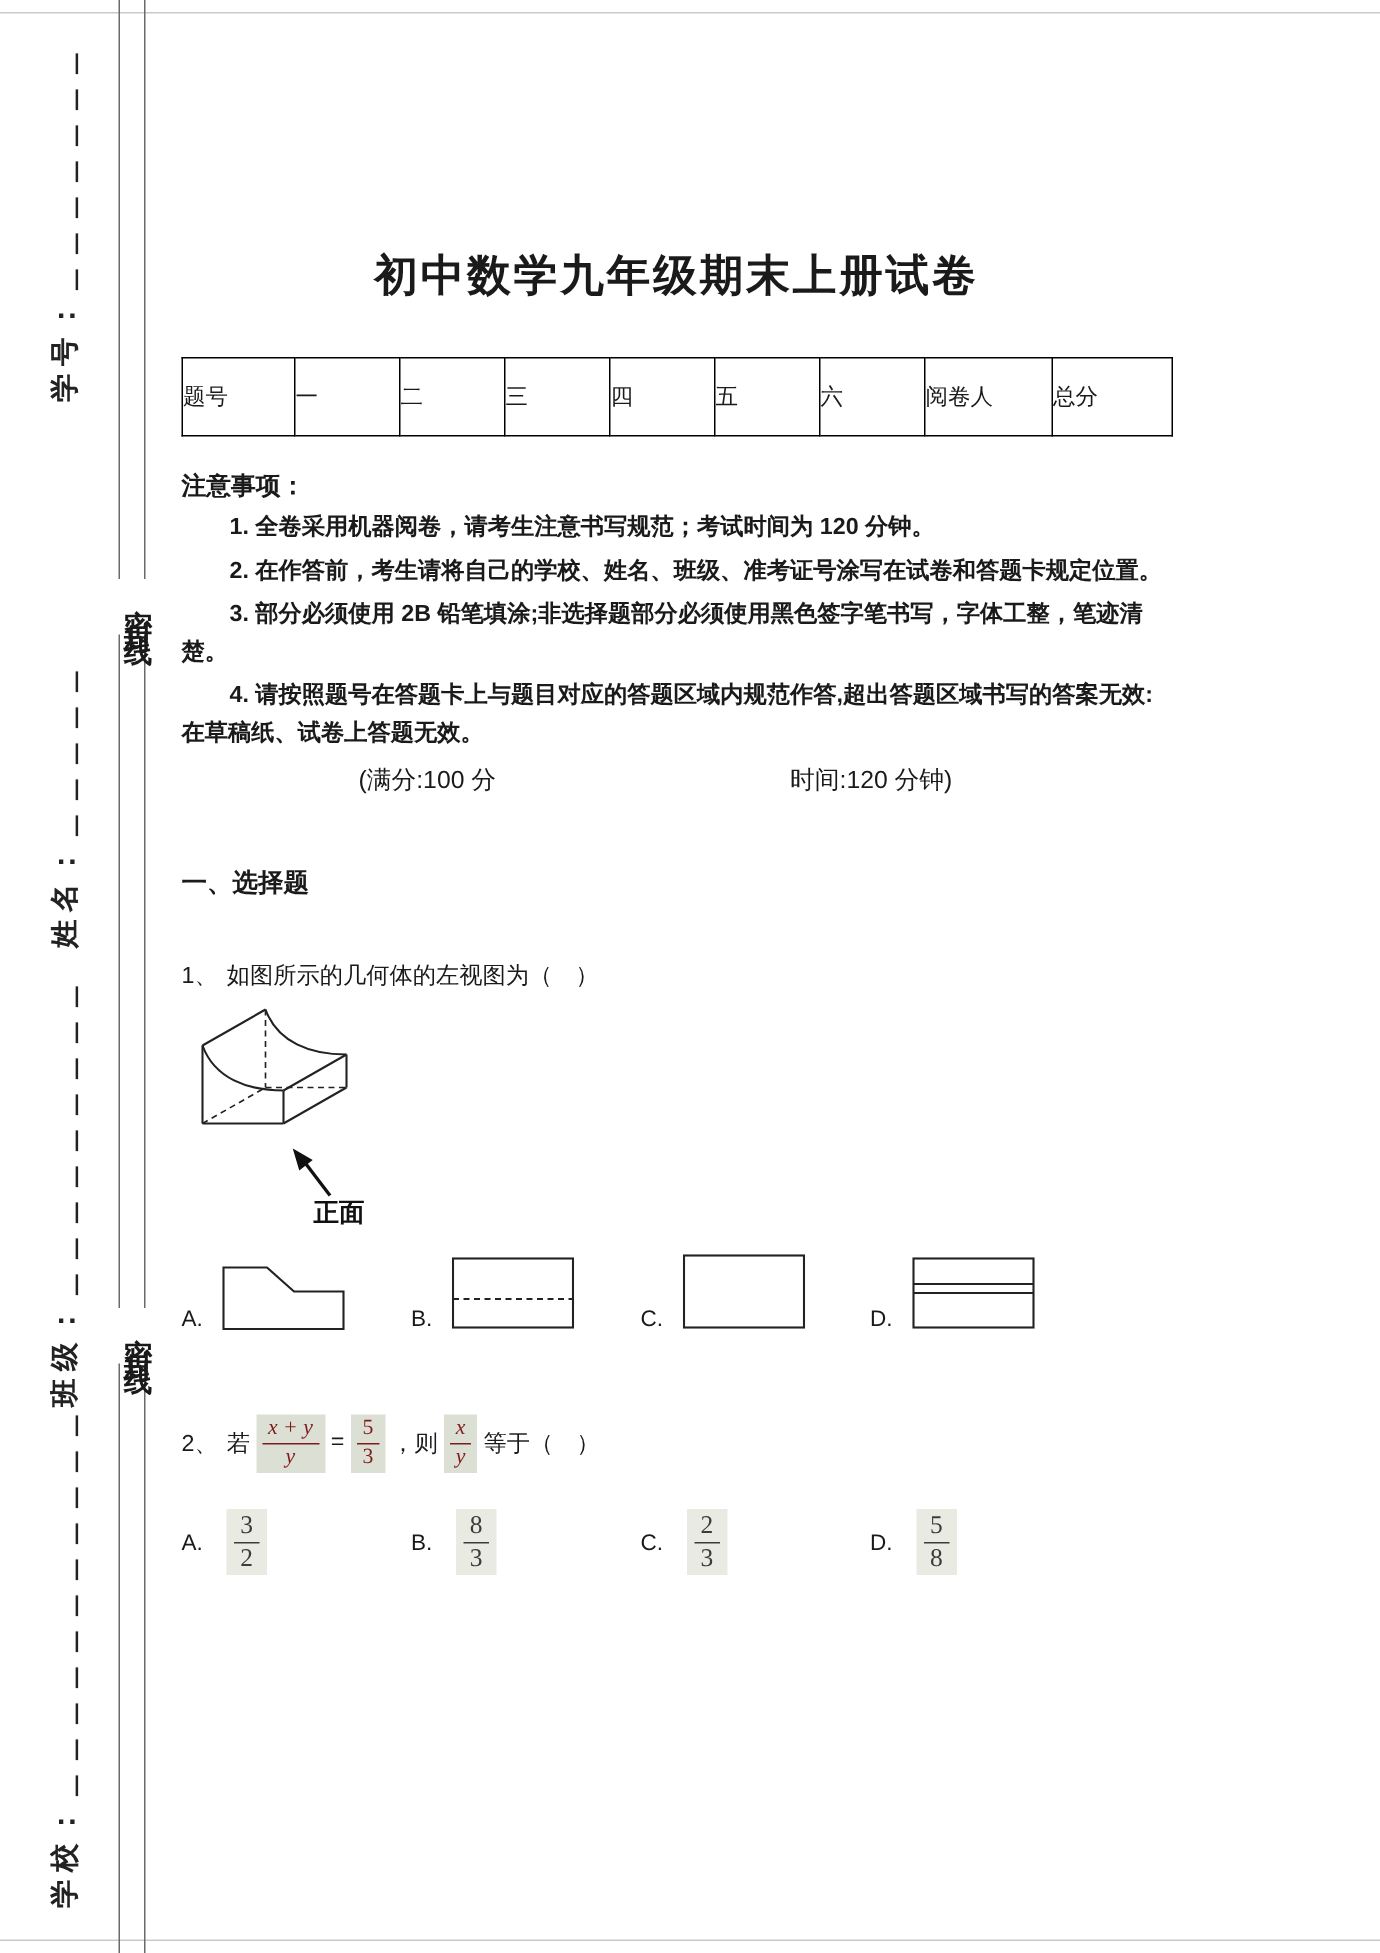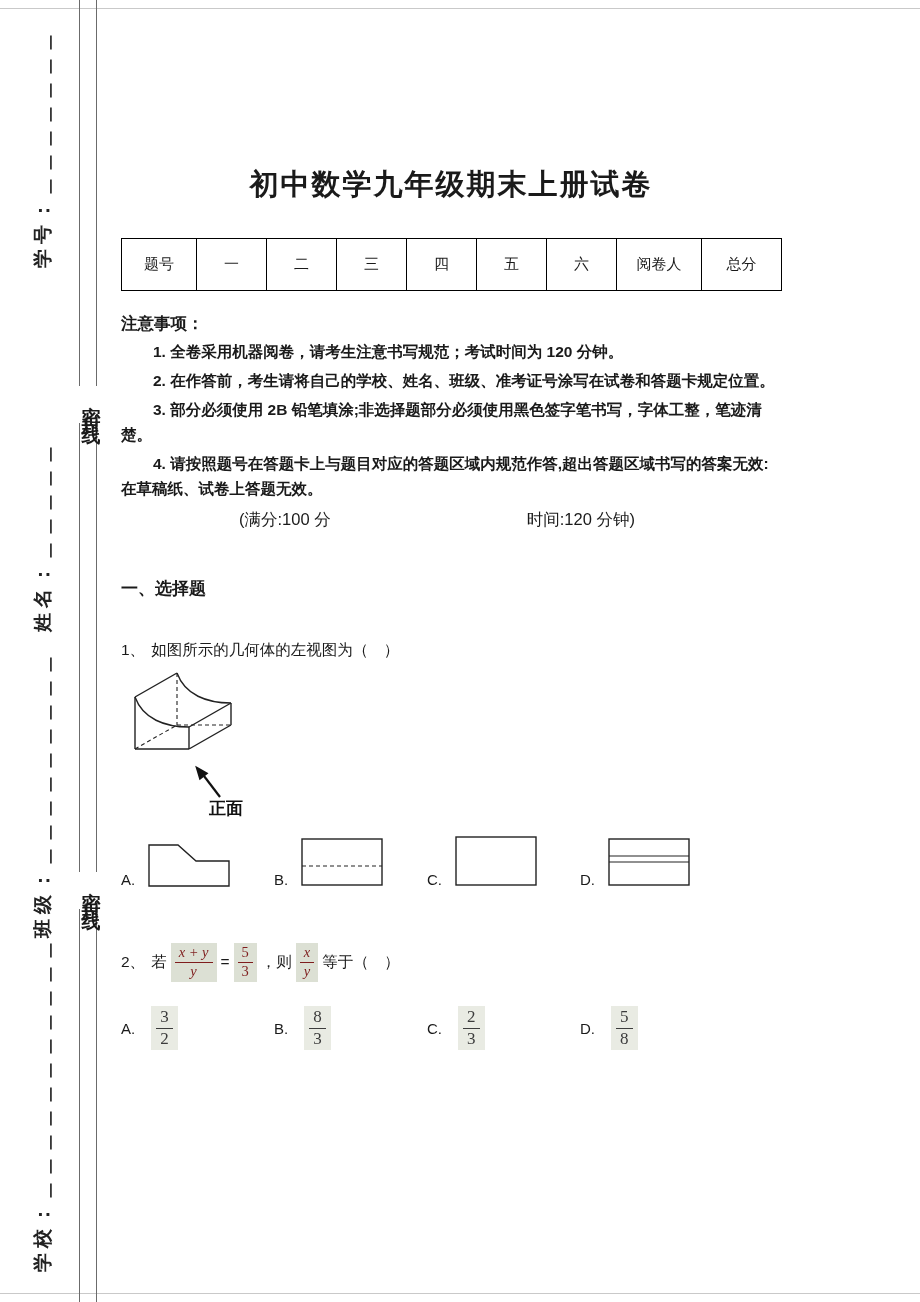--- a/index.html
+++ b/index.html
@@ -23,21 +23,21 @@
     font-family:"Liberation Serif","DejaVu Serif",serif;font-size:19px;font-weight:600;
     padding:5px 0;text-align:center;
   }
   
   #content{position:absolute;left:121px;top:0;width:660px;margin-top:32px;}
   .doc-title{
     margin:132px 0 0;text-align:center;font-family:"Liberation Serif","DejaVu Serif",serif;
     font-size:29px;font-weight:700;letter-spacing:2px;line-height:40px;
   }
   table.score{width:100%;border-collapse:collapse;table-layout:fixed;margin-top:34px;}
-  table.score td{border:1px solid #000;height:51px;text-align:center;font-size:15px;padding:0;}
+  table.score td{border:1px solid #000;height:51px;font-size:15px;padding:0;}
   .notes-head{margin-top:22px;font-size:16.5px;font-weight:700;}
   .note{margin:4px 0 0;font-size:15.5px;line-height:25px;text-indent:32px;font-weight:600;}
   .sec-title{
     margin:26px 0 0;text-align:center;font-family:"Liberation Serif","DejaVu Serif",serif;
     font-size:26px;font-weight:700;letter-spacing:1px;
   }
   .meta-row{display:flex;margin-top:8px;font-size:16.5px;}
   .meta-row .m1{margin-left:118px;}
   .meta-row .m2{margin-left:196px;}
   .part-head{margin-top:46px;font-size:17px;font-weight:700;}

